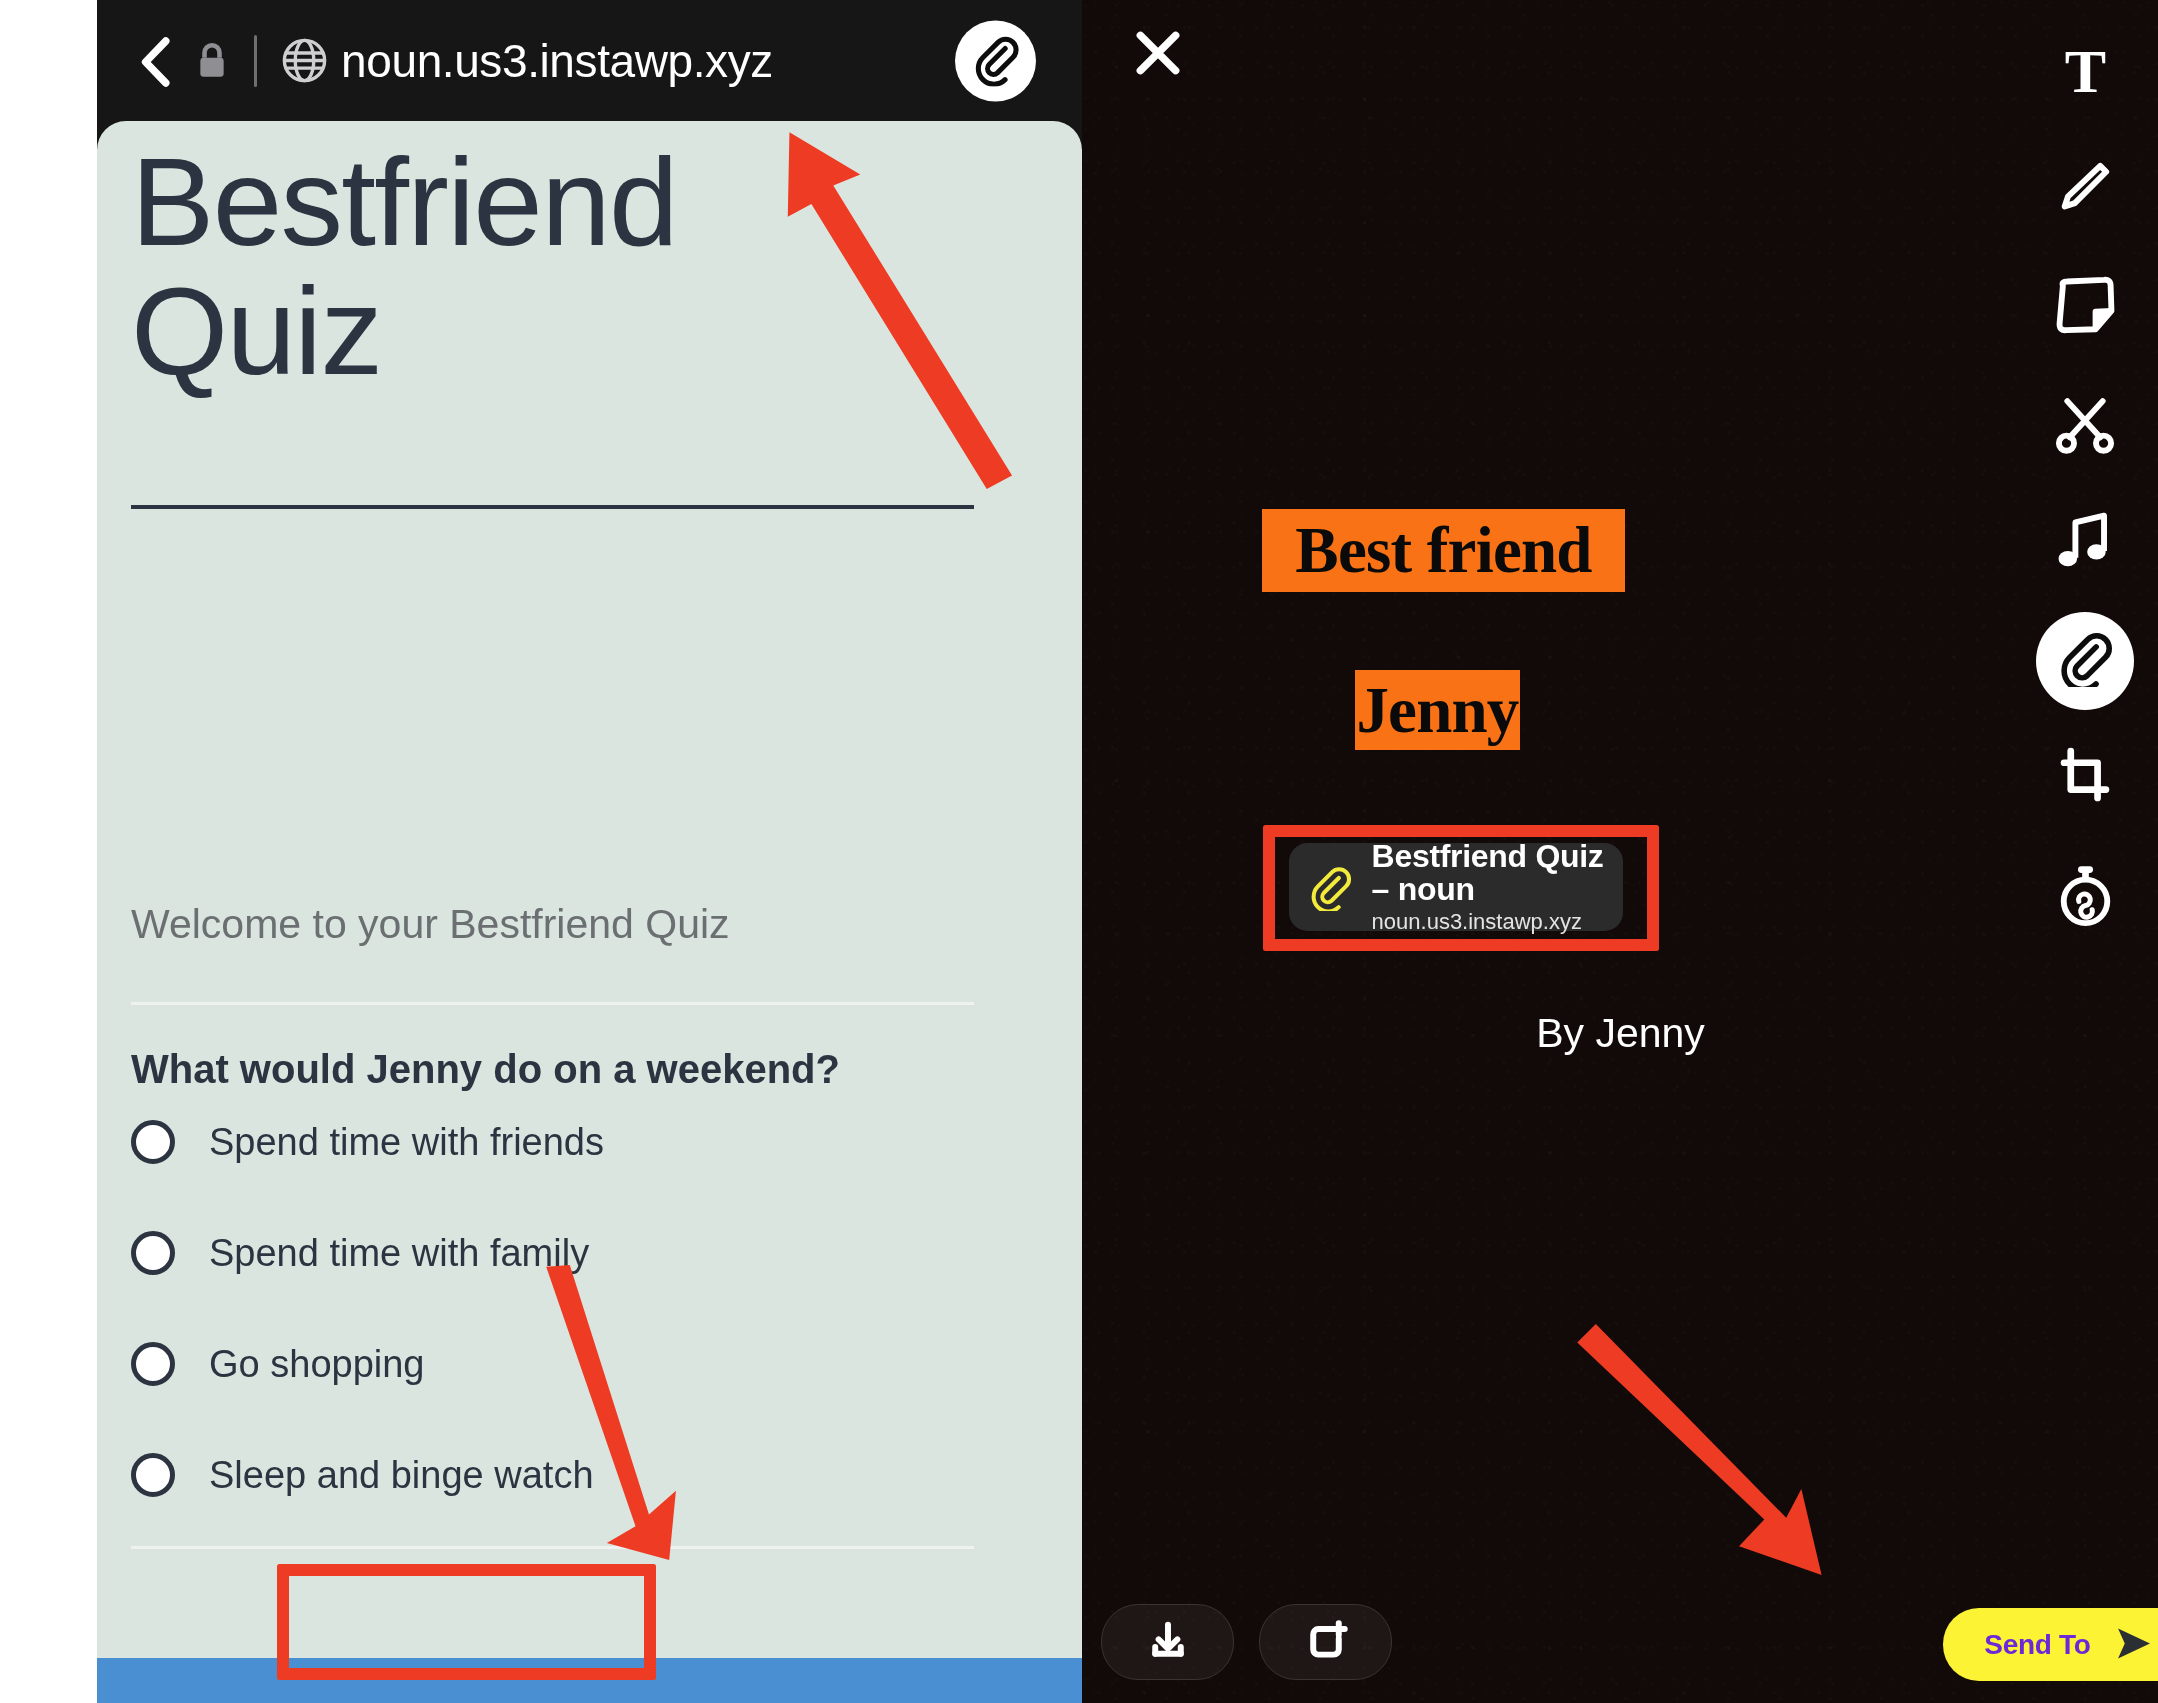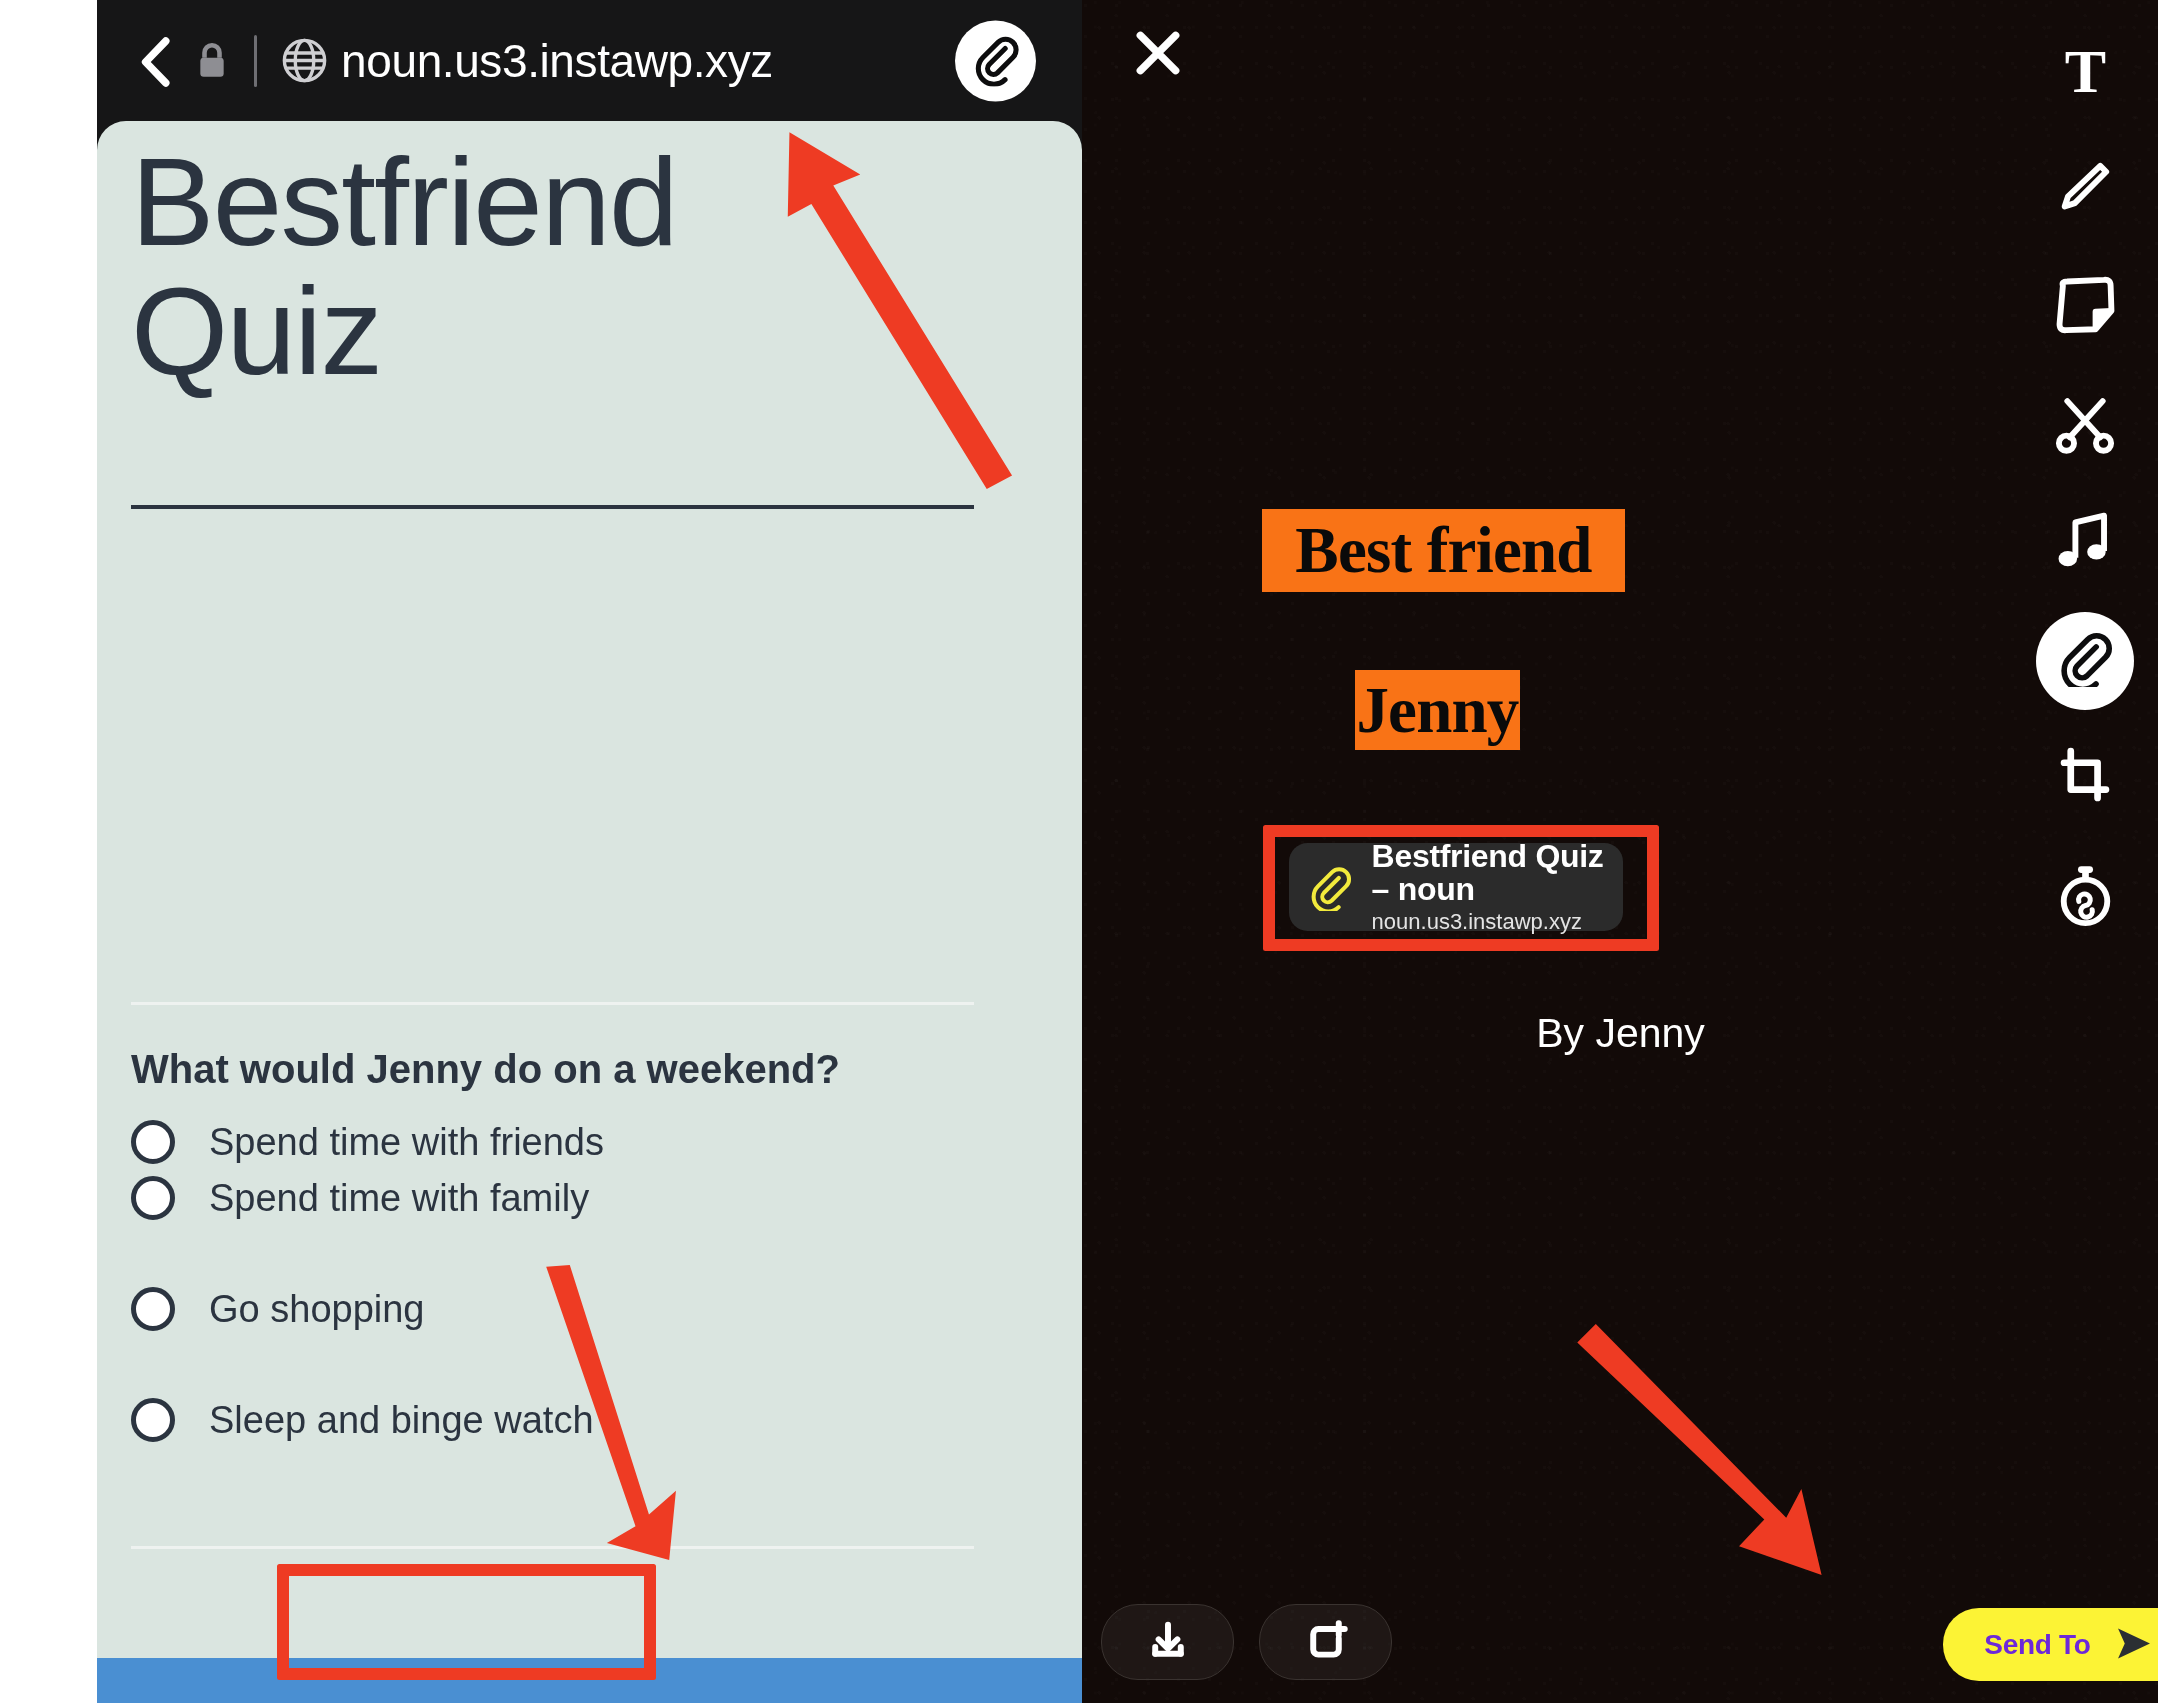--- a/index.html
+++ b/index.html
@@ -212,30 +212,31 @@
         <svg width="51" height="51" viewBox="0 0 60 60">
           <path d="M42 17 L21.5 37.5 a7.5 7.5 0 0 0 10.6 10.6 L52 28.2 a13.5 13.5 0 0 0 -19.1 -19.1 L13.5 28.5 a20 20 0 0 0 28.3 28.3" transform="translate(0,-4) scale(0.92) translate(3,4)" stroke="#0d0d0e" stroke-width="6.5" fill="none" stroke-linecap="round" stroke-linejoin="round"></path>
         </svg>
       </div>
     </div>
 
     <div class="page-body">
       <div class="quiz-title">Bestfriend Quiz</div>
       <div class="title-rule"></div>
 
+      <div class="welcome-text">Welcome to your Bestfriend Quiz</div>
       <div class="thin-rule"></div>
 
       <div class="question">What would Jenny do on a weekend?</div>
 
       <div class="options">
         <div class="opt" style="margin-top:0">
           <div class="radio"></div>
           <div class="opt-label">Spend time with friends</div>
         </div>
-        <div class="opt" style="">
+        <div class="opt" style="margin-top:55px">
           <div class="radio"></div>
           <div class="opt-label">Spend time with family</div>
         </div>
         <div class="opt" style="margin-top:55px">
           <div class="radio"></div>
           <div class="opt-label">Go shopping</div>
         </div>
         <div class="opt" style="margin-top:55px">
           <div class="radio"></div>
           <div class="opt-label">Sleep and binge watch</div>

